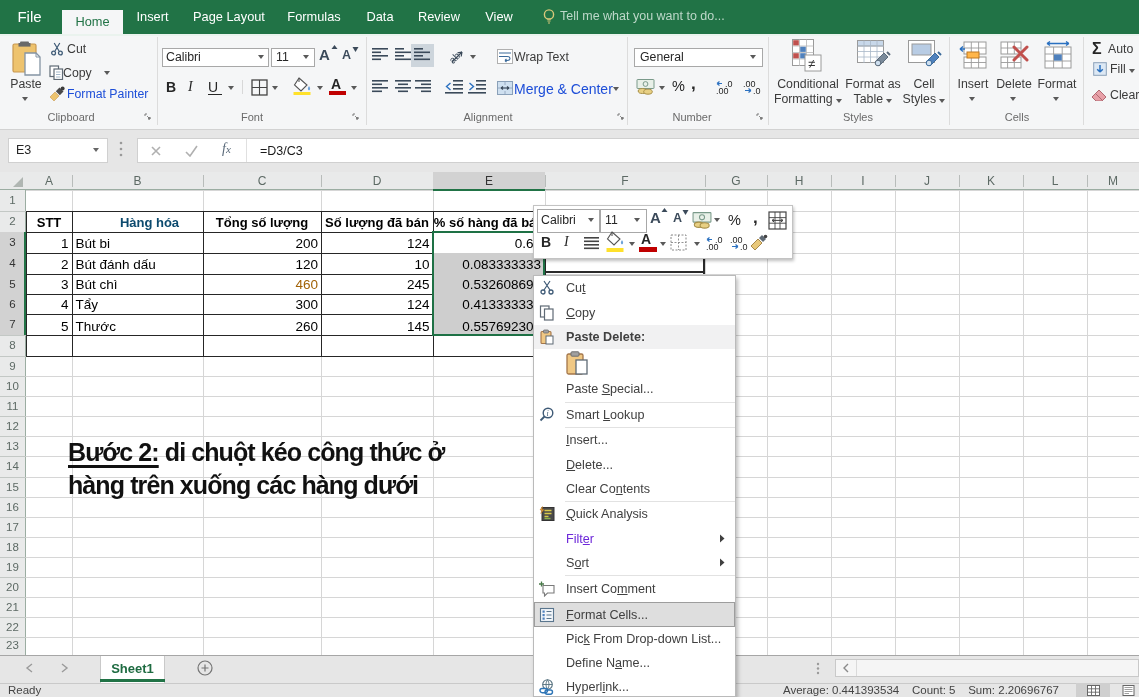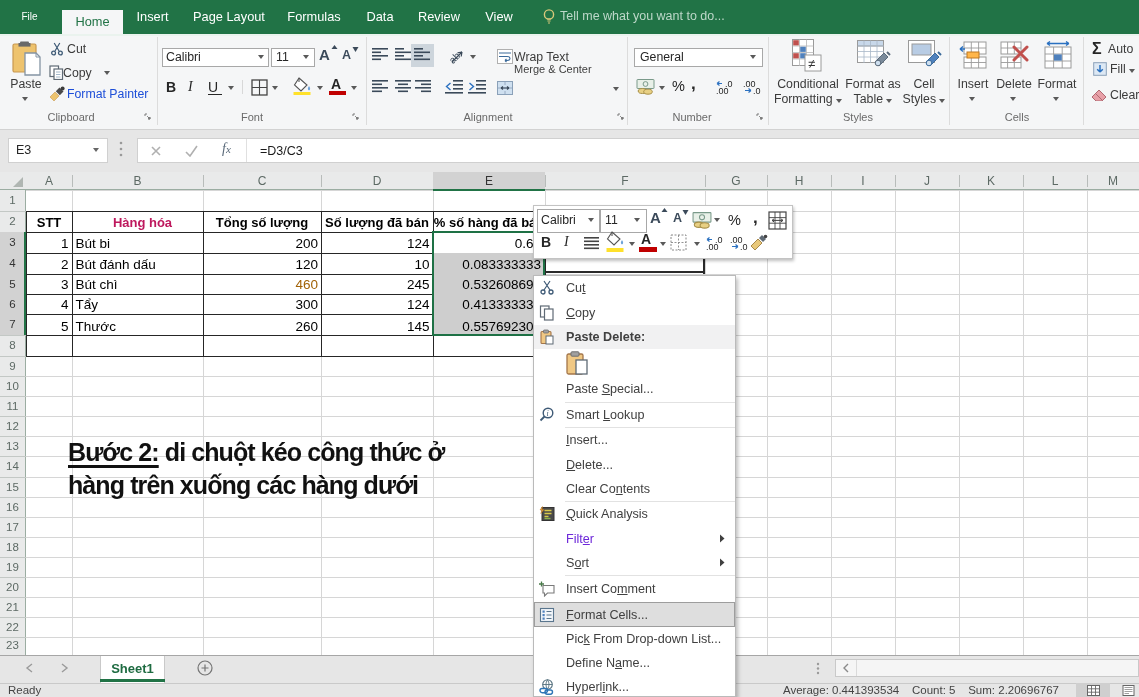--- a/index.html
+++ b/index.html
@@ -5,21 +5,21 @@
 body{width:1139px;height:697px;overflow:hidden;position:relative;
   font-family:"Liberation Sans",sans-serif;background:#fff;}
 .abs{position:absolute;}
 .dd{display:inline-block;width:0;height:0;border-left:3.5px solid transparent;border-right:3.5px solid transparent;border-top:4px solid #595959;}
 .ddp{position:absolute;width:0;height:0;border-left:3.5px solid transparent;border-right:3.5px solid transparent;border-top:4px solid #595959;}
 .combo{position:absolute;background:#fff;border:1px solid #a8a8a8;}
 u{text-decoration:underline;}
 </style></head>
 <body>
 <div class="abs" style="left:0px;top:0px;width:1139px;height:34px;background:#217346;"></div>
-<div class="abs" style="left:4px;top:0px;width:51px;height:42px;color:#fff;font-size:10px;text-align:center;line-height:34px;">File</div>
+<div class="abs" style="left:4px;top:0px;width:51px;height:42px;color:#fff;font-size:15px;text-align:center;line-height:34px;">File</div>
 <div class="abs" style="left:135px;top:0px;width:35px;height:34px;color:#fff;font-size:12.8px;text-align:center;line-height:34px;">Insert</div>
 <div class="abs" style="left:188px;top:0px;width:82px;height:34px;color:#fff;font-size:12.8px;text-align:center;line-height:34px;">Page Layout</div>
 <div class="abs" style="left:283px;top:0px;width:62px;height:34px;color:#fff;font-size:12.8px;text-align:center;line-height:34px;">Formulas</div>
 <div class="abs" style="left:358px;top:0px;width:44px;height:34px;color:#fff;font-size:12.8px;text-align:center;line-height:34px;">Data</div>
 <div class="abs" style="left:414px;top:0px;width:50px;height:34px;color:#fff;font-size:12.8px;text-align:center;line-height:34px;">Review</div>
 <div class="abs" style="left:478px;top:0px;width:42px;height:34px;color:#fff;font-size:12.8px;text-align:center;line-height:34px;">View</div>
 <div class="abs" style="left:62px;top:10px;width:61px;height:24px;background:#f5f6f7;color:#217346;font-size:12.8px;text-align:center;line-height:24px;">Home</div>
 <svg class="abs" style="left:543px;top:9px" width="12" height="17" viewBox="0 0 12 17">
 <circle cx="6" cy="5.5" r="4.6" fill="none" stroke="#d8c87a" stroke-width="1.4"></circle>
 <path d="M4 10 h4 M4.4 12 h3.2 M5 14 h2" stroke="#d8c87a" stroke-width="1.2" fill="none"></path>
@@ -158,21 +158,21 @@
     <rect x="8" y="4" width="10" height="1.6" fill="#3b4a5a"></rect>
     <rect x="8" y="8" width="10" height="1.6" fill="#3b4a5a"></rect>
     <rect x="0" y="12" width="18" height="1.6" fill="#3b4a5a"></rect>
 <path d="M1.5 3 L5.5 6.5 L1.5 10" stroke="#2a70c0" stroke-width="1.4" fill="none"></path>
   </svg>
 <svg class="abs" style="left:497px;top:81px" width="16" height="14" viewBox="0 0 16 14">
 <rect x="0.5" y="0.5" width="15" height="13" fill="#cfe0f0" stroke="#8aa0b8"></rect>
 <path d="M8 0.5 V4 M8 10 V13.5 M0.5 7 H16" stroke="#8aa0b8" stroke-width="0.8"></path>
 <path d="M4 7 H12 M12 7 l-2 -1.5 M12 7 l-2 1.5 M4 7 l2 -1.5 M4 7 l2 1.5" stroke="#3b4a5a" stroke-width="1.1" fill="none"></path>
   </svg>
-<div class="abs" style="left:514px;top:63px;width:100px;height:14px;font-size:11px;color:#404040;">Merge &amp; Center</div>
+<div class="abs" style="left:514px;top:81px;width:100px;height:14px;font-size:14px;color:#1d4ed8;">Merge &amp; Center</div>
 <div class="ddp" style="left:613px;top:87px"></div>
 <div class="abs" style="left:445px;top:111px;width:86px;height:14px;font-size:11px;color:#6a6a6a;text-align:center;">Alignment</div>
 <svg class="abs" style="left:617px;top:113px" width="10" height="10" viewBox="0 0 10 10">
 <path d="M1 3 V1 H3 M1 1 l0 0 M6 4 V6 H4 M3.2 3.2 L6 6 M6 6 l-0.5 -2 M6 6 l-2 -0.5" stroke="#7a7a7a" stroke-width="1" fill="none"></path>
   </svg>
 <div class="abs" style="left:627px;top:37px;width:1px;height:88px;background:#dcdcdc;"></div>
 <div class="abs combo" style="left:634px;top:48px;width:127px;height:17px;"></div>
 <div class="abs" style="left:640px;top:50px;width:60px;height:14px;font-size:12.3px;color:#262626;">General</div>
 <div class="ddp" style="left:750px;top:55px"></div>
 <svg class="abs" style="left:636px;top:78px" width="19" height="17" viewBox="0 0 19 17">
@@ -420,21 +420,21 @@
 <div class="abs" style="left:26px;top:211px;width:519px;height:1px;background:#262626;"></div>
 <div class="abs" style="left:26px;top:232px;width:519px;height:1px;background:#262626;"></div>
 <div class="abs" style="left:26px;top:252.5px;width:519px;height:1px;background:#262626;"></div>
 <div class="abs" style="left:26px;top:273.5px;width:519px;height:1px;background:#262626;"></div>
 <div class="abs" style="left:26px;top:293.5px;width:519px;height:1px;background:#262626;"></div>
 <div class="abs" style="left:26px;top:314px;width:519px;height:1px;background:#262626;"></div>
 <div class="abs" style="left:26px;top:335px;width:519px;height:1px;background:#262626;"></div>
 <div class="abs" style="left:26px;top:356px;width:519px;height:1px;background:#262626;"></div>
 <div class="abs" style="left:434px;top:252.5px;width:110px;height:82.5px;background:#cecece;"></div>
 <div class="abs" style="left:-34px;top:212px;width:166px;height:21px;font-size:13px;font-weight:bold;color:#000;text-align:center;line-height:21px;white-space:nowrap;">STT</div>
-<div class="abs" style="left:17px;top:212px;width:251px;height:21px;font-size:13px;font-weight:bold;color:#be185d;text-align:center;line-height:21px;white-space:nowrap;">Hàng hóa</div>
+<div class="abs" style="left:24px;top:212px;width:251px;height:21px;font-size:13px;font-weight:bold;color:#0c4a6e;text-align:center;line-height:21px;white-space:nowrap;">Hàng hóa</div>
 <div class="abs" style="left:143px;top:212px;width:238px;height:21px;font-size:13px;font-weight:bold;color:#000;text-align:center;line-height:21px;white-space:nowrap;">Tổng số lượng</div>
 <div class="abs" style="left:261px;top:212px;width:232px;height:21px;font-size:13px;font-weight:bold;color:#000;text-align:center;line-height:21px;white-space:nowrap;">Số lượng đã bán</div>
 <div class="abs" style="left:373px;top:212px;width:232px;height:21px;font-size:13px;font-weight:bold;color:#000;text-align:center;line-height:21px;white-space:nowrap;">% số hàng đã bán</div>
 <div class="abs" style="left:-51.5px;top:233.5px;width:120px;height:20.5px;font-size:13.5px;color:#000;text-align:right;line-height:20.5px;">1</div>
 <div class="abs" style="left:75.5px;top:233.5px;width:140px;height:20.5px;font-size:13.5px;color:#000;line-height:20.5px;">Bút bi</div>
 <div class="abs" style="left:198px;top:233.5px;width:120px;height:20.5px;font-size:13.5px;color:#000;text-align:right;line-height:20.5px;">200</div>
 <div class="abs" style="left:309.5px;top:233.5px;width:120px;height:20.5px;font-size:13.5px;color:#000;text-align:right;line-height:20.5px;">124</div>
 <div class="abs" style="left:421px;top:233.5px;width:120px;height:20.5px;font-size:13.5px;color:#000;text-align:right;line-height:20.5px;">0.62</div>
 <div class="abs" style="left:-51.5px;top:254.0px;width:120px;height:21.0px;font-size:13.5px;color:#000;text-align:right;line-height:21.0px;">2</div>
 <div class="abs" style="left:75.5px;top:254.0px;width:140px;height:21.0px;font-size:13.5px;color:#000;line-height:21.0px;">Bút đánh dấu</div>

